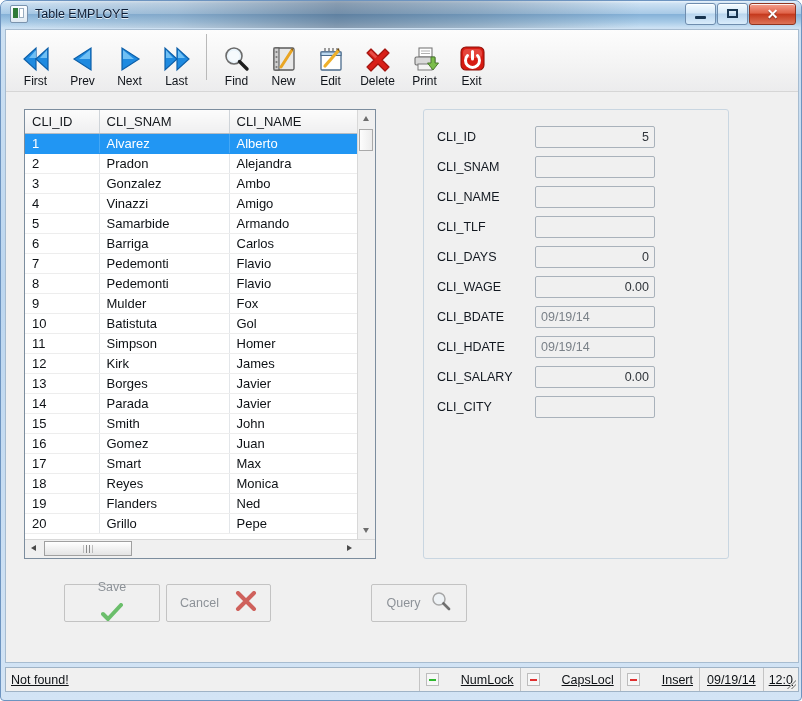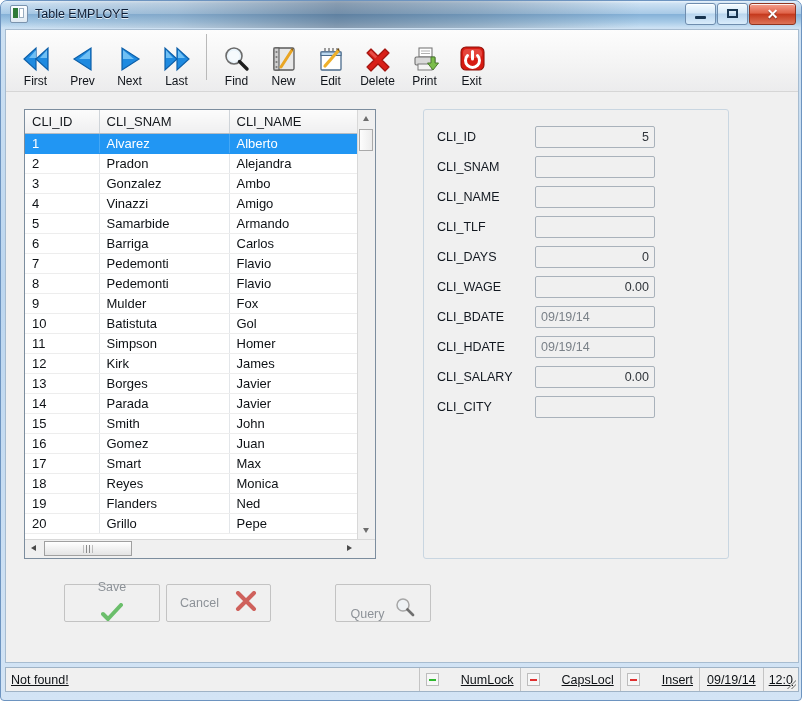--- a/index.html
+++ b/index.html
@@ -417,21 +417,21 @@
     cursor: pointer;
     box-sizing: border-box;
     font-family: "Liberation Sans", sans-serif;
   }
   .act-btn .lbl {
     font-size: 12.5px;
     color: #8d9298;
   }
   .btn-save { width: 96px; flex-direction: column; }
   .btn-cancel { width: 105px; margin-left: 6px; gap: 16px; }
-  .btn-query { width: 96px; margin-left: 64px; align-items: flex-end; }
+  .btn-query { width: 96px; margin-left: 100px; }
 
   
   .statusbar {
     position: absolute;
     left: 4px;
     top: 666px;
     width: 794px;
     height: 25px;
     background: #f0f0f0;
     border: 1px solid #9fb3c6;

